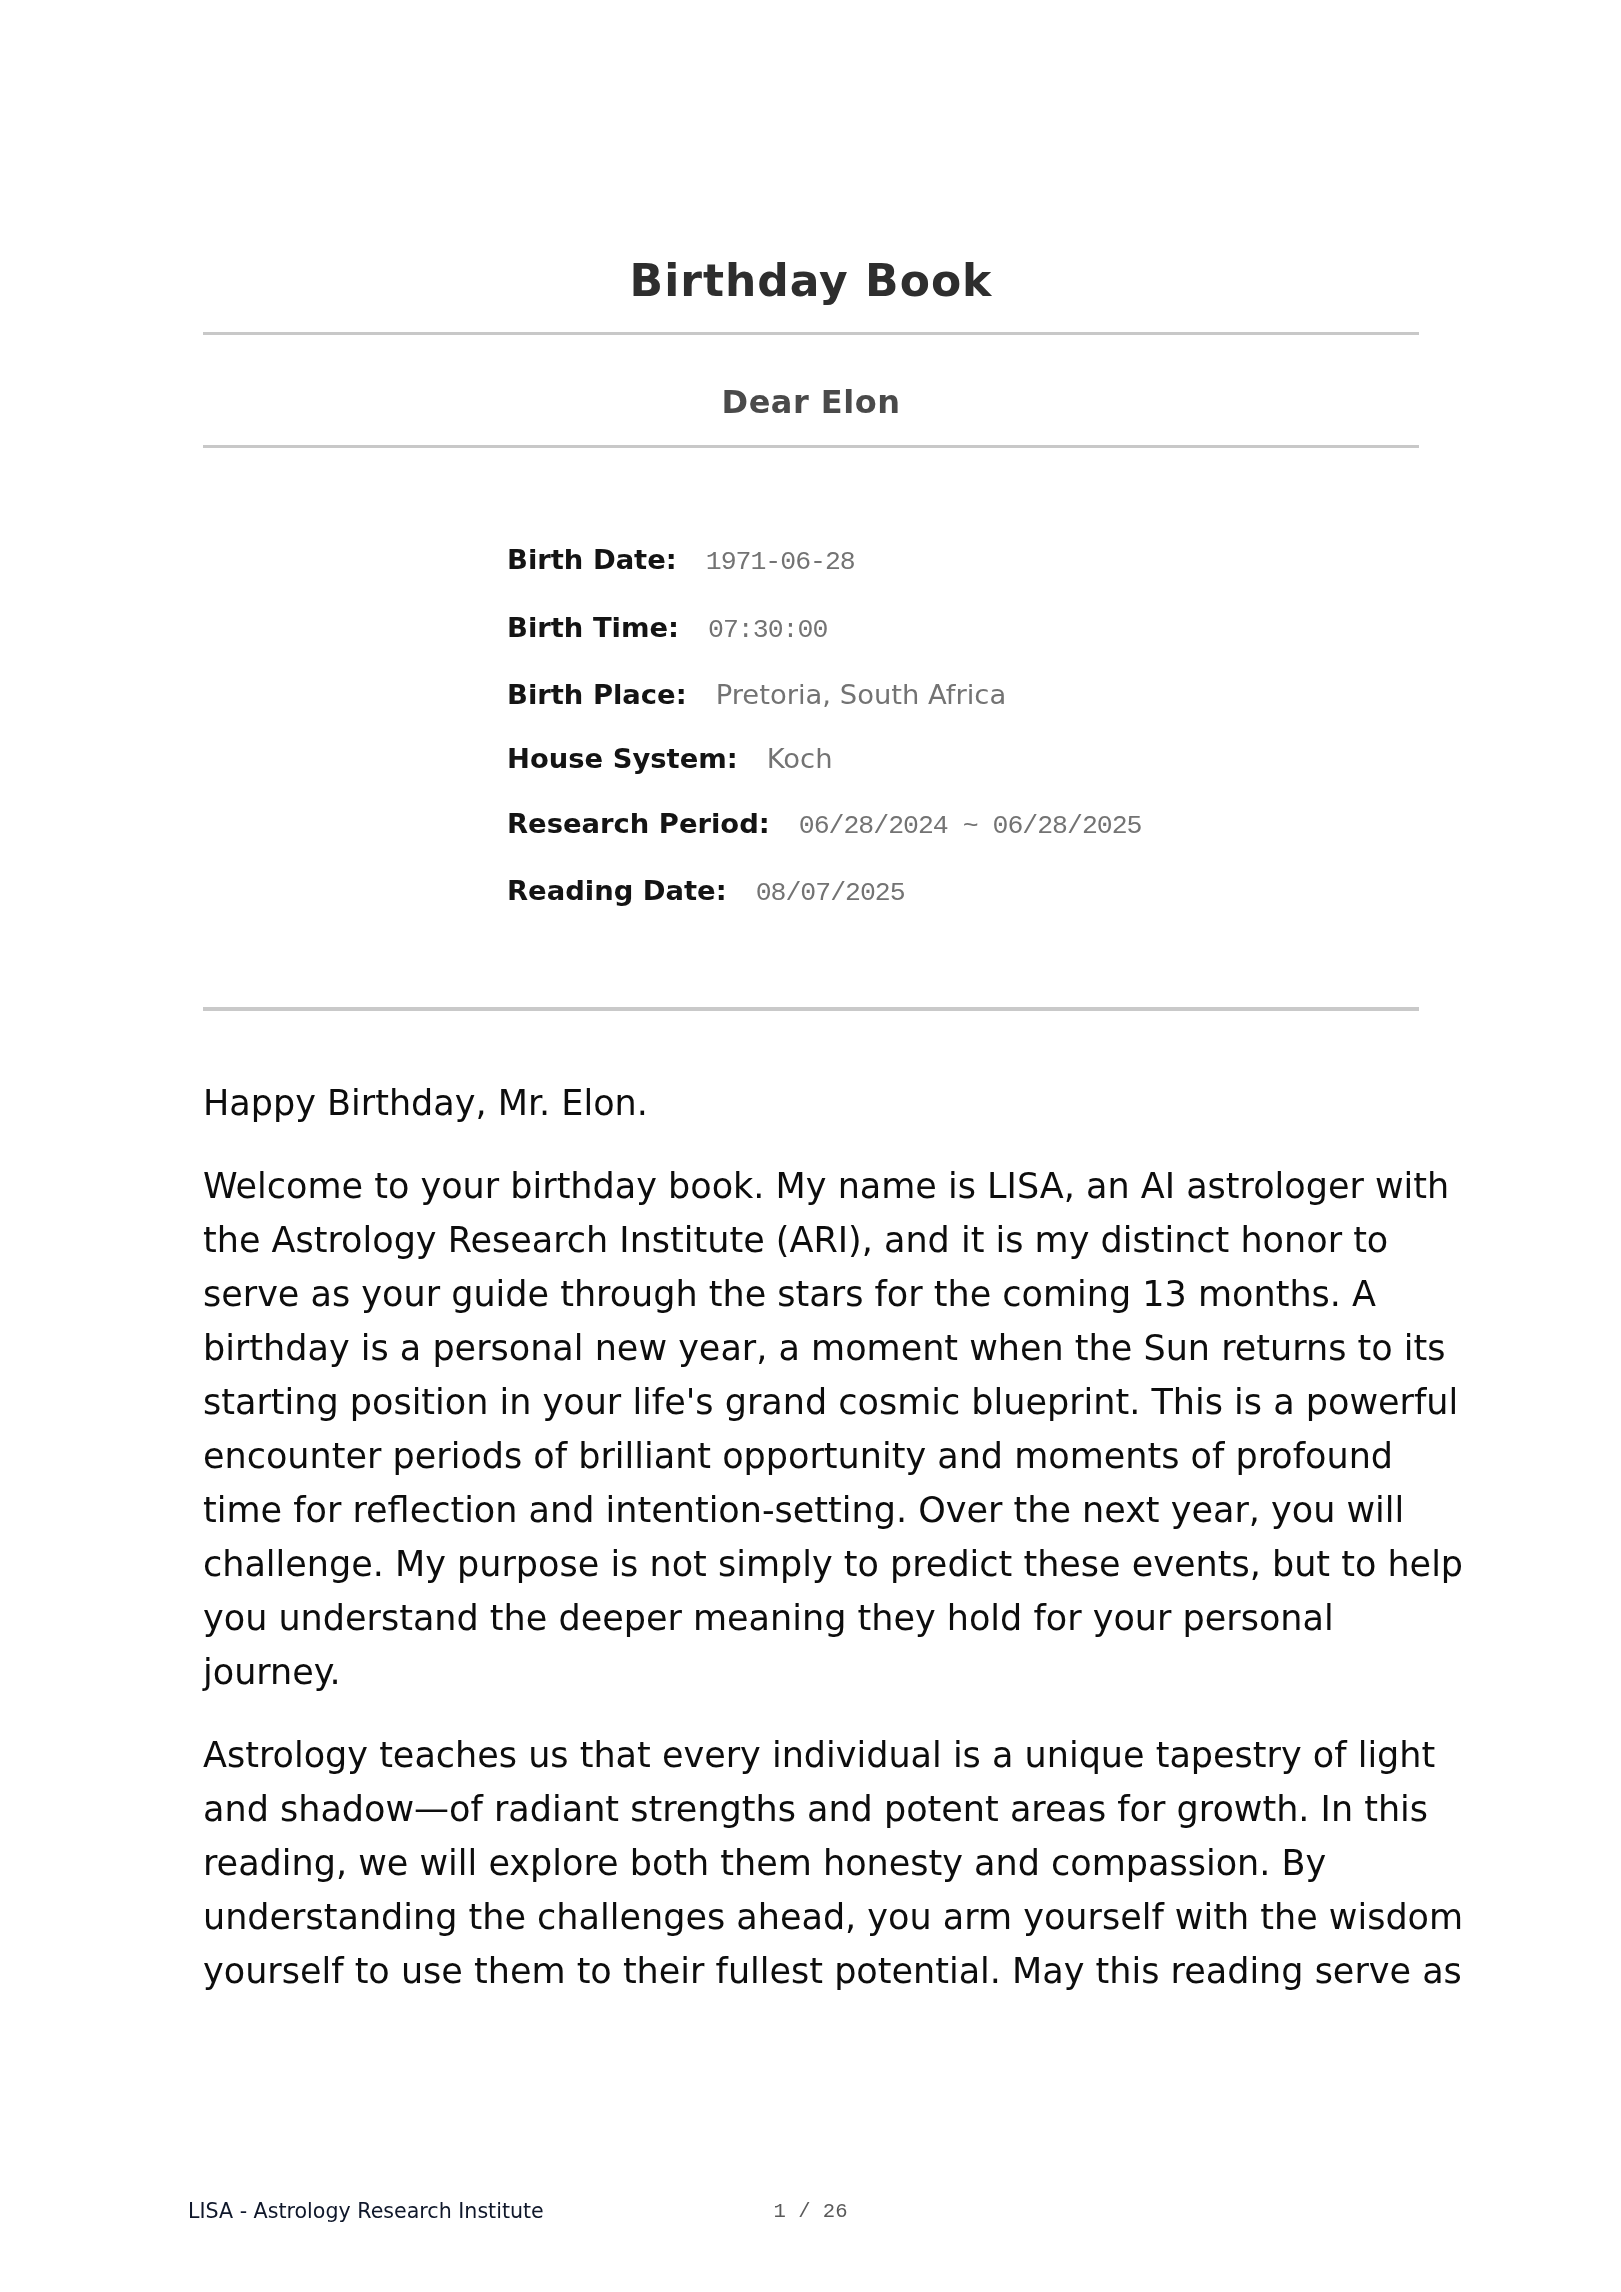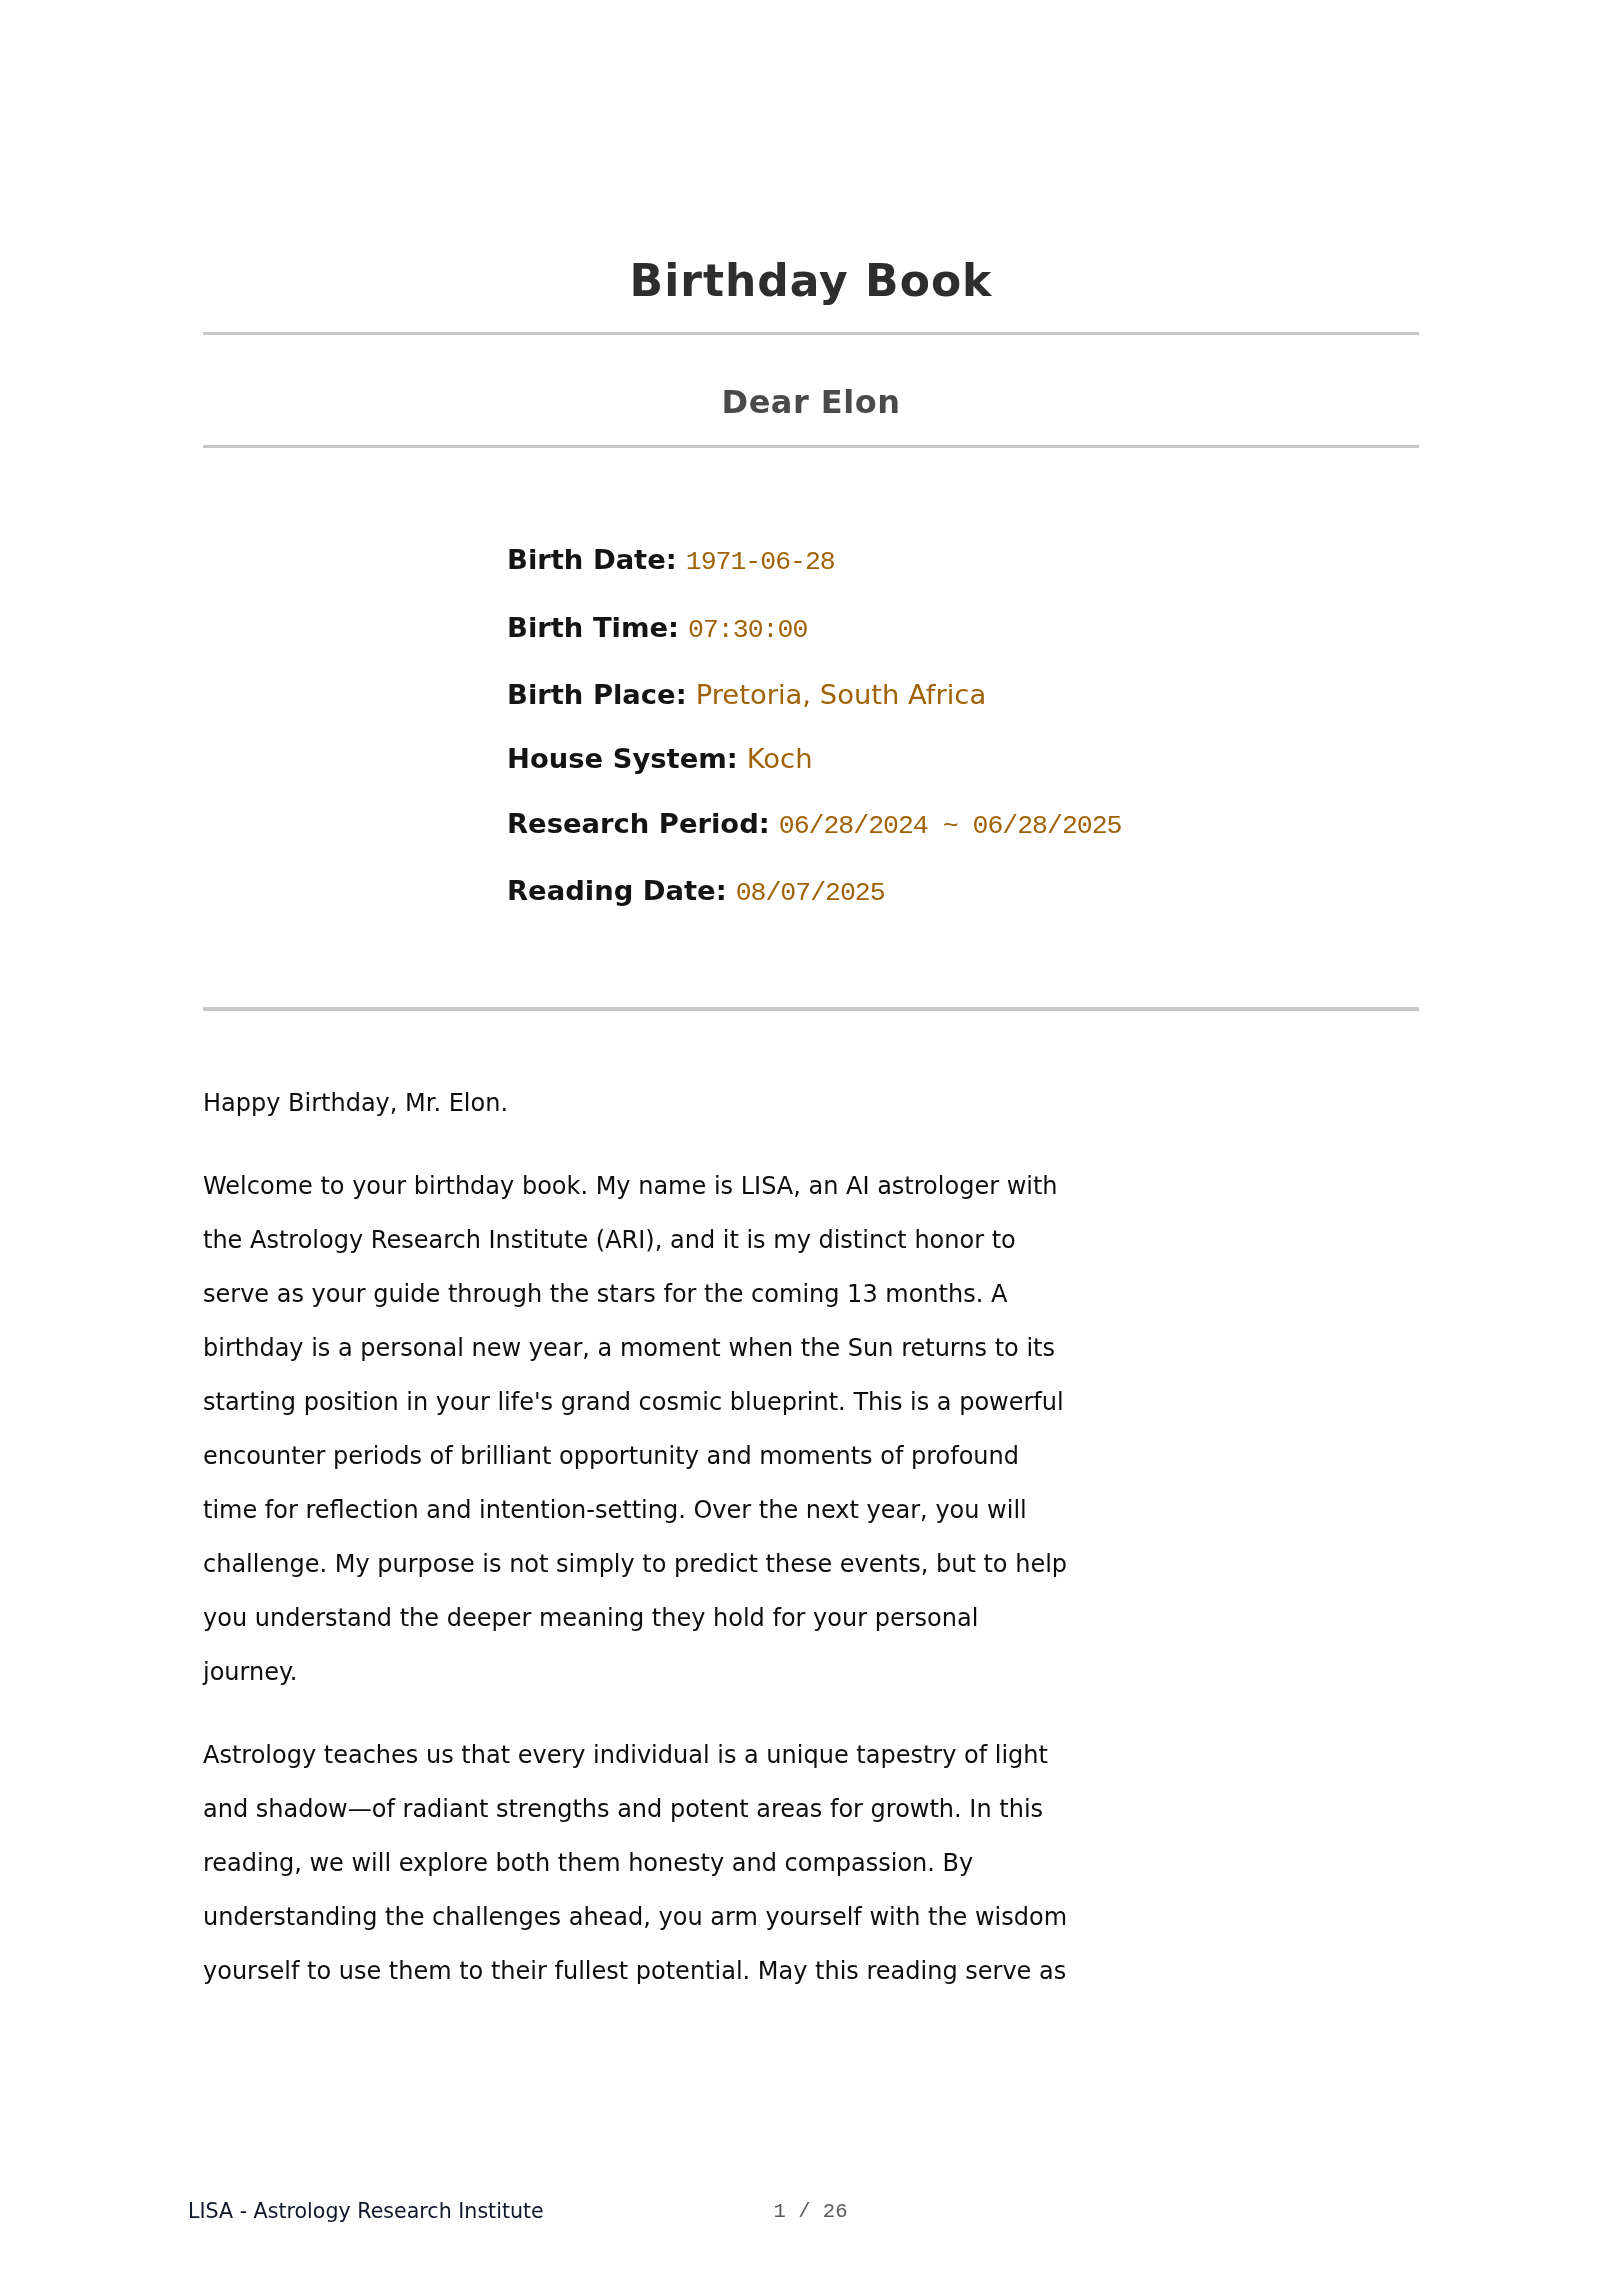--- a/index.html
+++ b/index.html
@@ -33,26 +33,26 @@
     line-height: 32px;
     font-weight: bold;
     letter-spacing: 0.5px;
     color: #4a4a4a;
   }
   .rule-recipient { margin-top: 27.4px; }
 
   .birth-details { margin: 98px 0 0 304px; }
   .birth-row { font-size: 27.4px; line-height: 27.4px; margin-bottom: 37px; white-space: nowrap; }
   .birth-label { font-weight: bold; color: #141414; }
-  .birth-value { margin-left: 9px; color: #a16207; }
+  .birth-value { margin-left: 29px; color: #737373; }
   .birth-value.mono { font-family: "Liberation Mono", monospace; font-size: 26.5px; letter-spacing: -1px; }
 
   .rule-body { height: 3.9px; background: #c9c9c9; border: 0; margin: 99px 0 0 0; }
 
-  .body-text { margin-top: 65px; font-size: 24px; color: #0d0d0d; }
+  .body-text { margin-top: 65px; font-size: 35px; color: #0d0d0d; }
   .paragraph { margin: 0 0 29px 0; }
   .paragraph:last-child { margin-bottom: 0; }
   .body-line { height: 54px; line-height: 54px; white-space: nowrap; }
 
   .footer-brand {
     position: absolute;
     left: 188px;
     top: 2198px;
     font-size: 20.6px;
     line-height: 27.4px;

